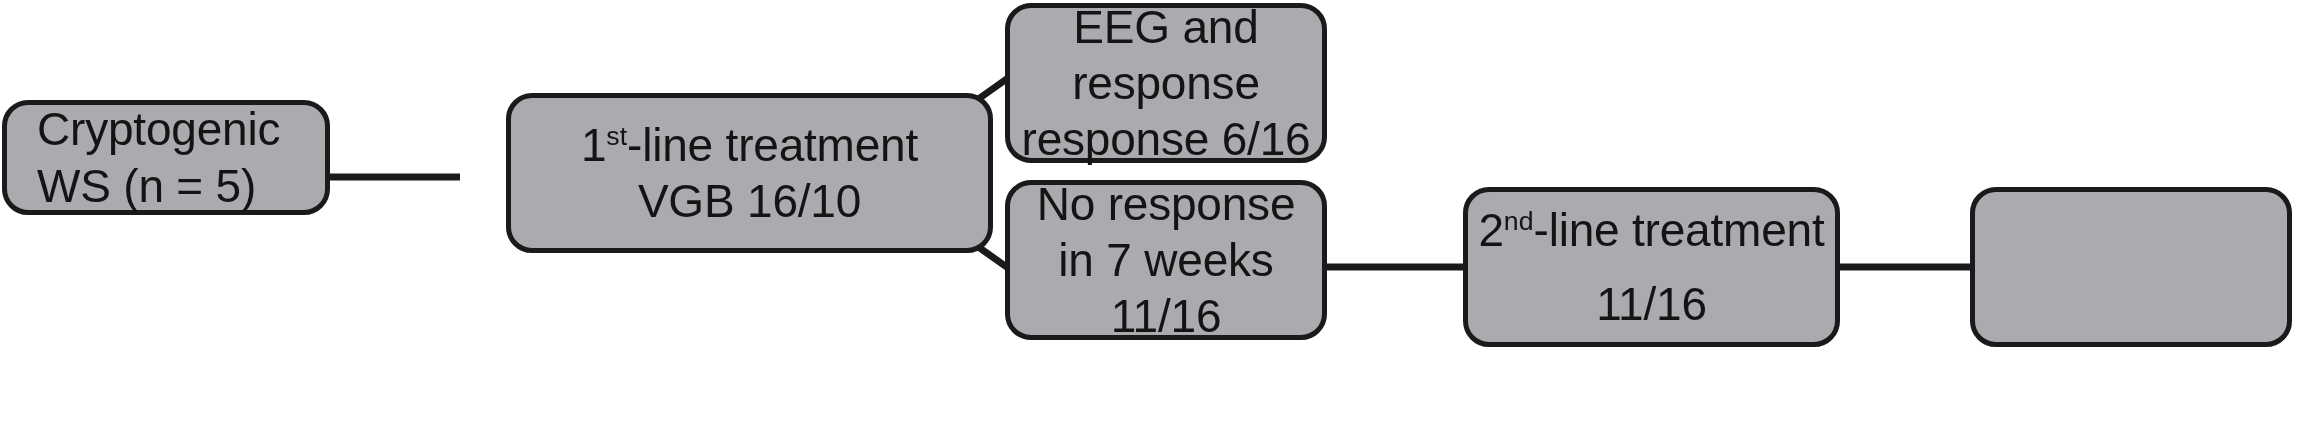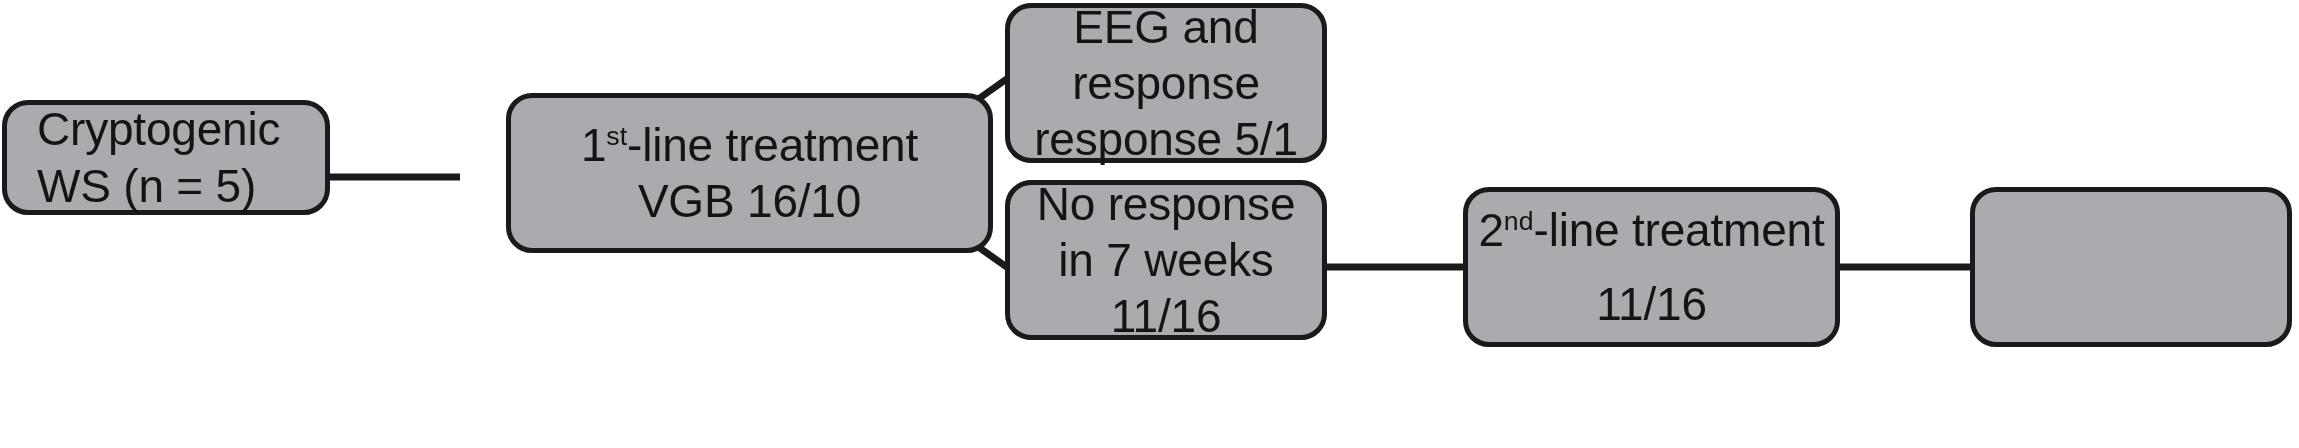--- a/index.html
+++ b/index.html
@@ -56,21 +56,21 @@
   </div>
 
   <div class="node center" id="node-first-line">
     <span class="line"><span>1</span><sup>st</sup><span>-line treatment</span></span>
     <span class="line">VGB 16/10</span>
   </div>
 
   <div class="node center" id="node-eeg-top">
     <span class="line">EEG and</span>
     <span class="line">response</span>
-    <span class="line">response 5/1</span>
+    <span class="line">response 6/16</span>
   </div>
 
   <div class="node center" id="node-no-response">
     <span class="line">No response</span>
     <span class="line">in 7 weeks</span>
     <span class="line">11/16</span>
   </div>
 
   <div class="node center" id="node-second-line">
     <span class="line"><span>2</span><sup>nd</sup><span>-line treatment</span></span>

